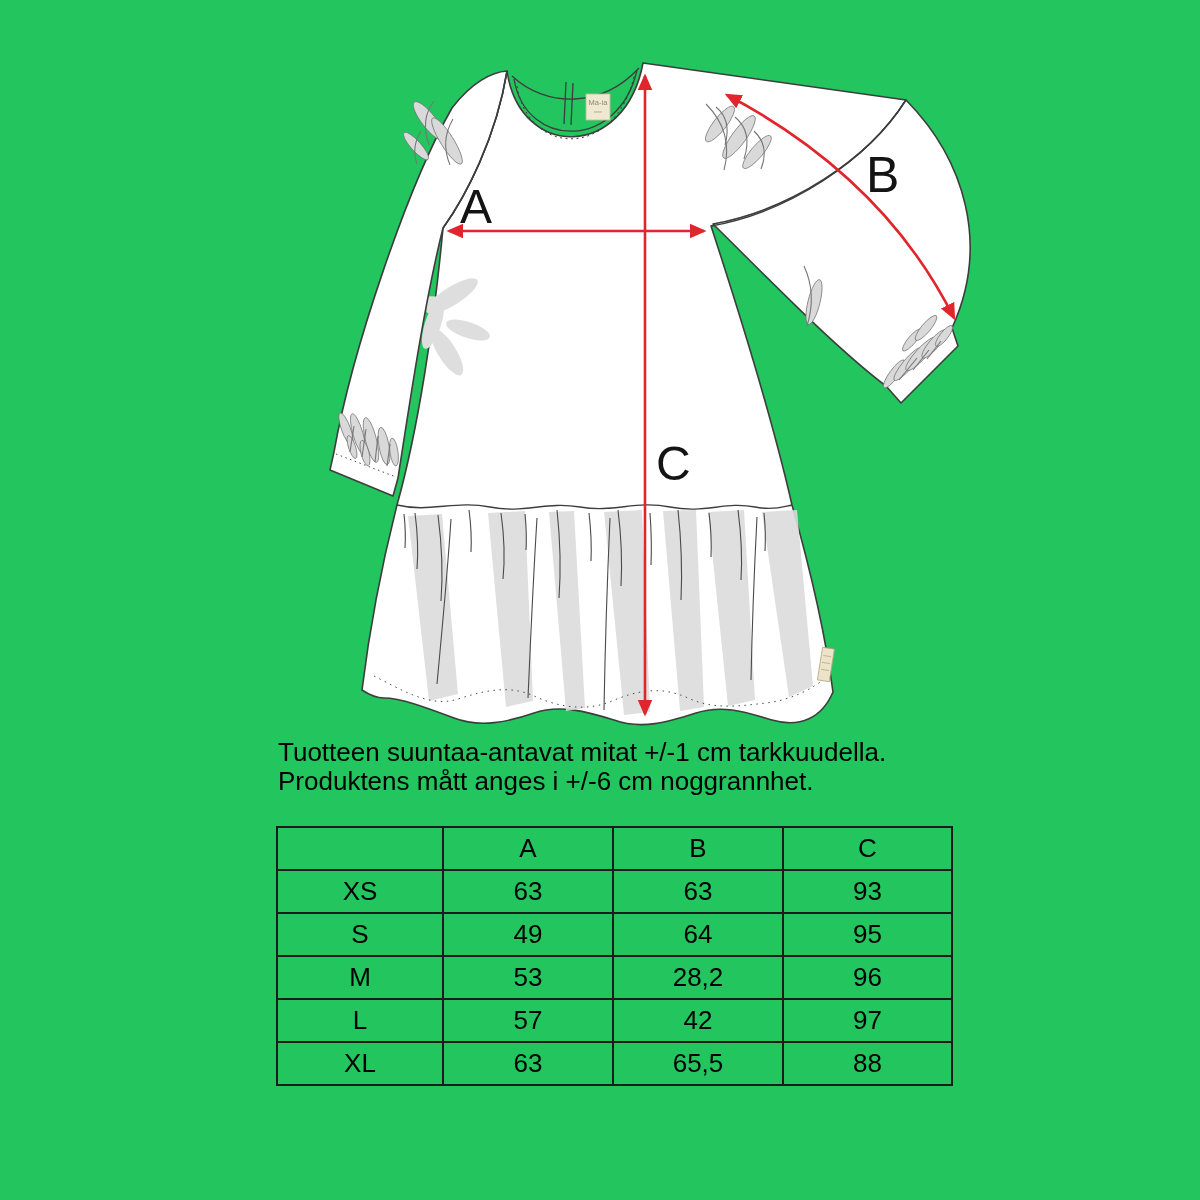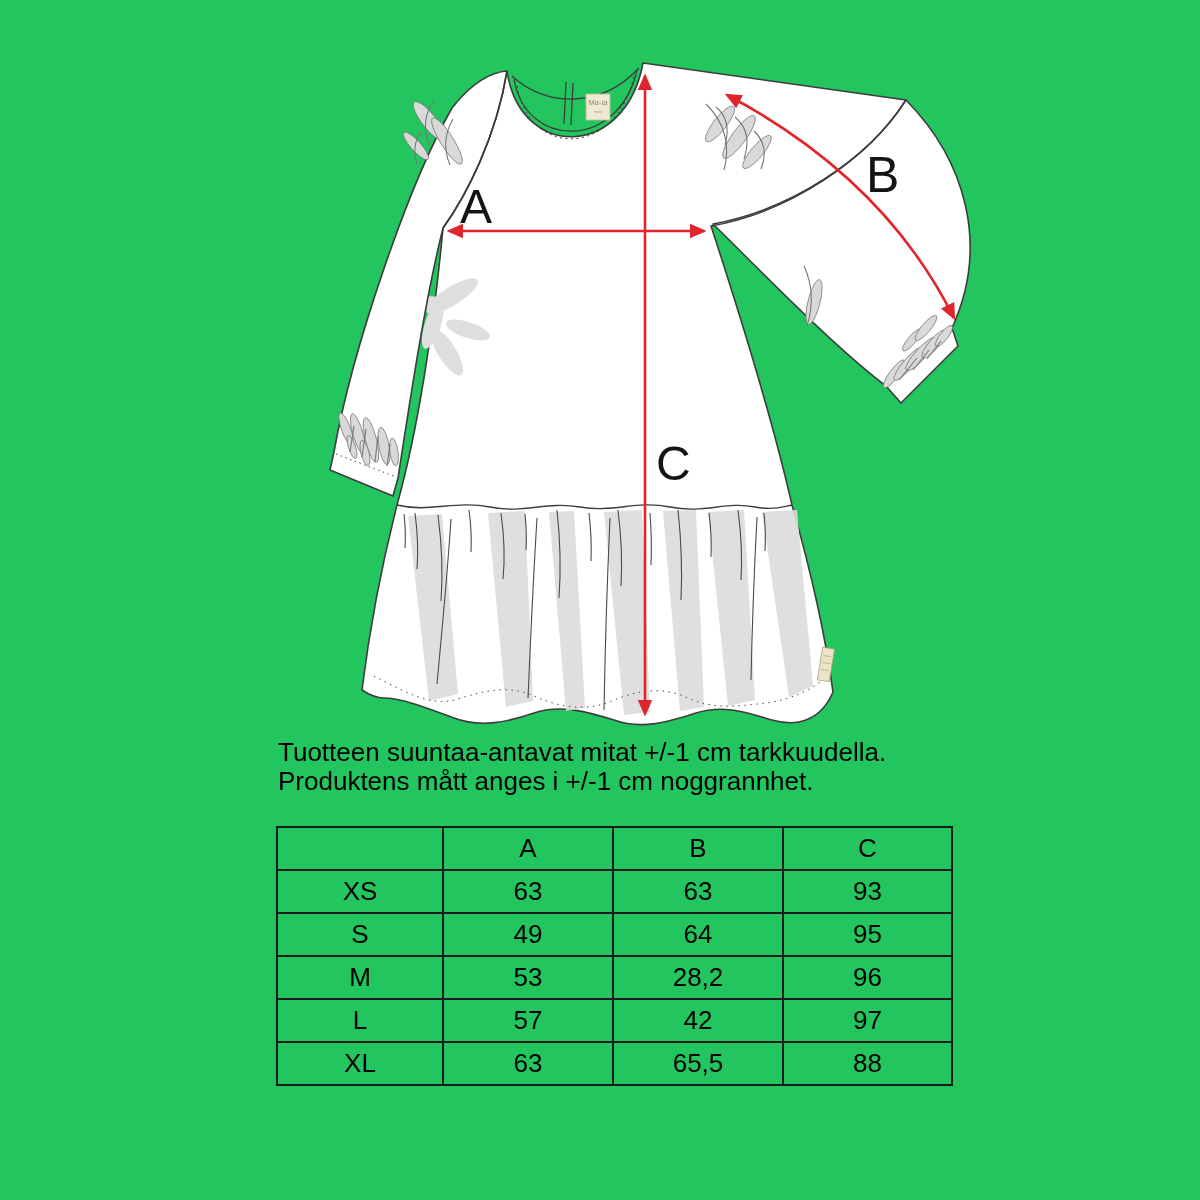--- a/index.html
+++ b/index.html
@@ -190,21 +190,21 @@
     </g>
     <g font-family="Liberation Sans, sans-serif" fill="#141414" font-size="48">
       <text x="460" y="223">A</text>
       <text x="866" y="192" font-size="50">B</text>
       <text x="656" y="480">C</text>
     </g>
   </svg>
 
   <div class="notes">
     <div>Tuotteen suuntaa-antavat mitat +/-1 cm tarkkuudella.</div>
-    <div>Produktens mått anges i +/-1 cm noggrannhet.</div>
+    <div>Produktens mått anges i +/-6 cm noggrannhet.</div>
   </div>
 
   <table class="size-table">
     <colgroup>
         <col style="width:166px">
         <col style="width:170px">
         <col style="width:170px">
         <col style="width:169px">
       </colgroup>
     <thead>

